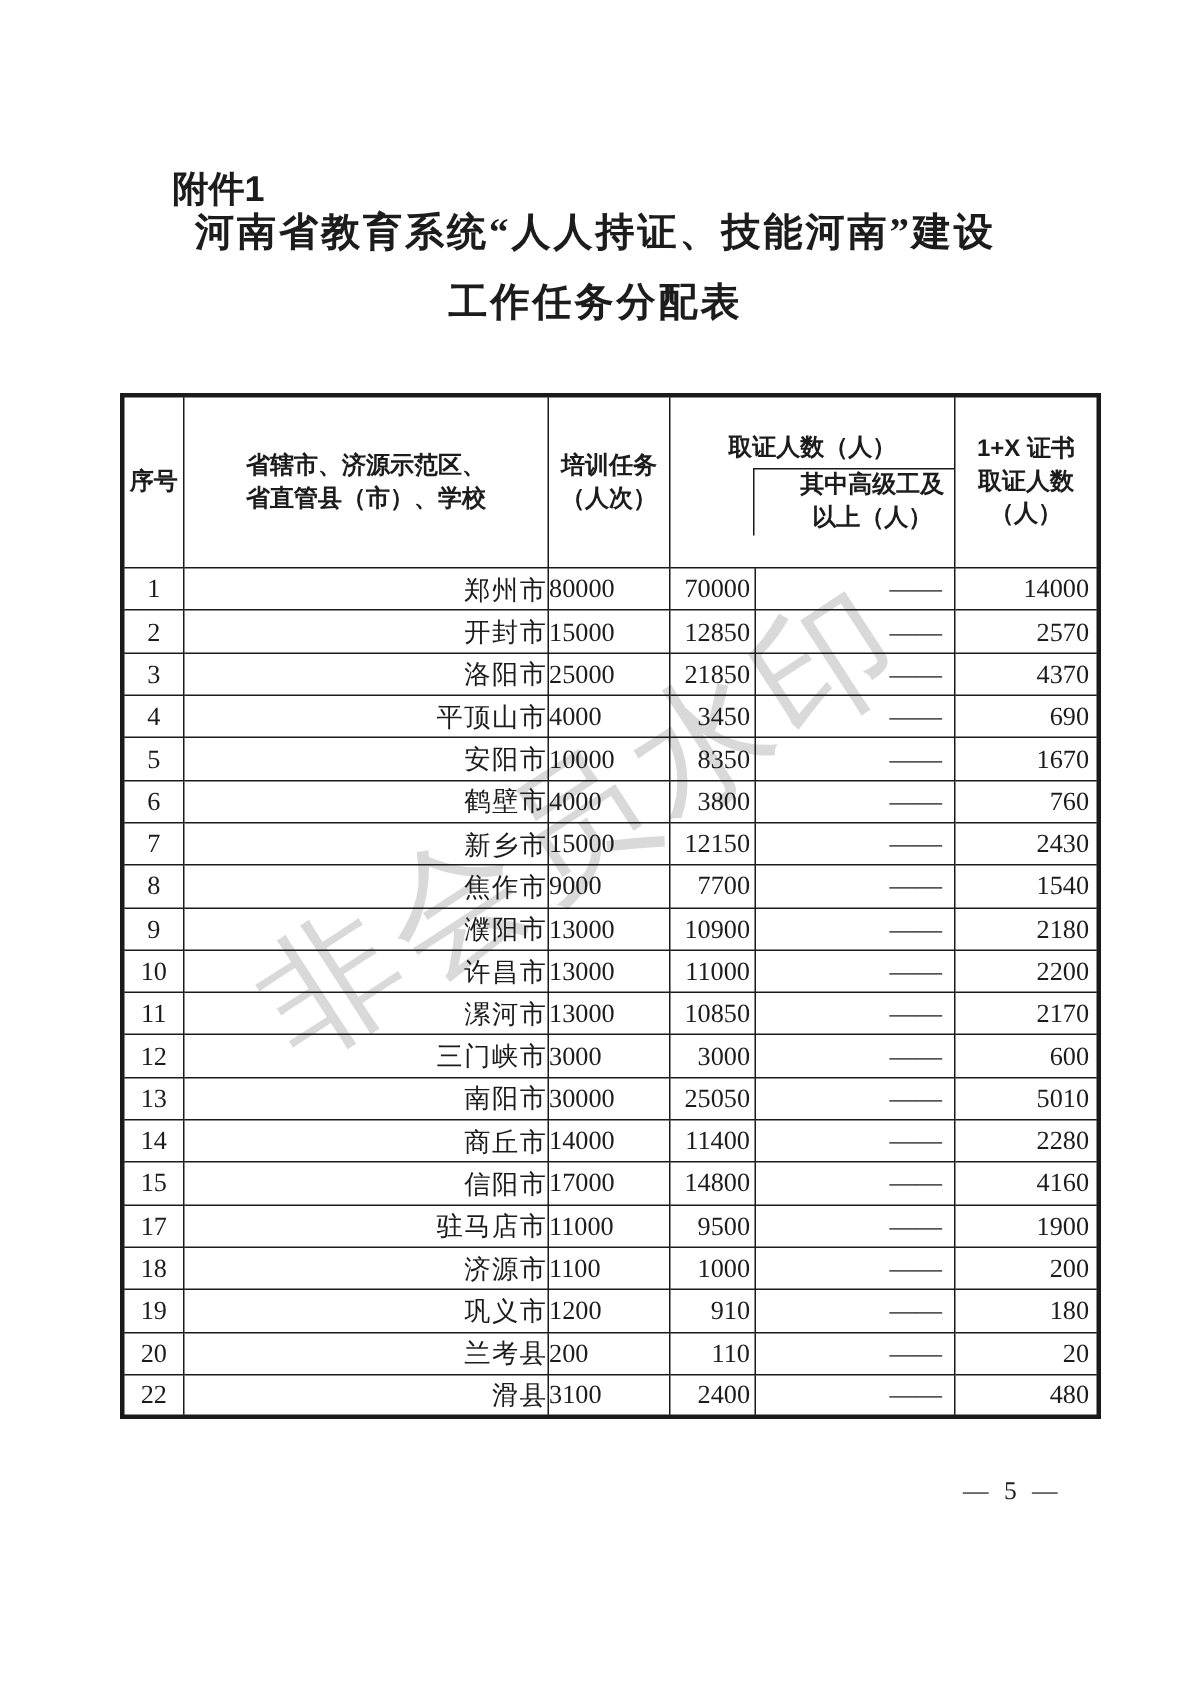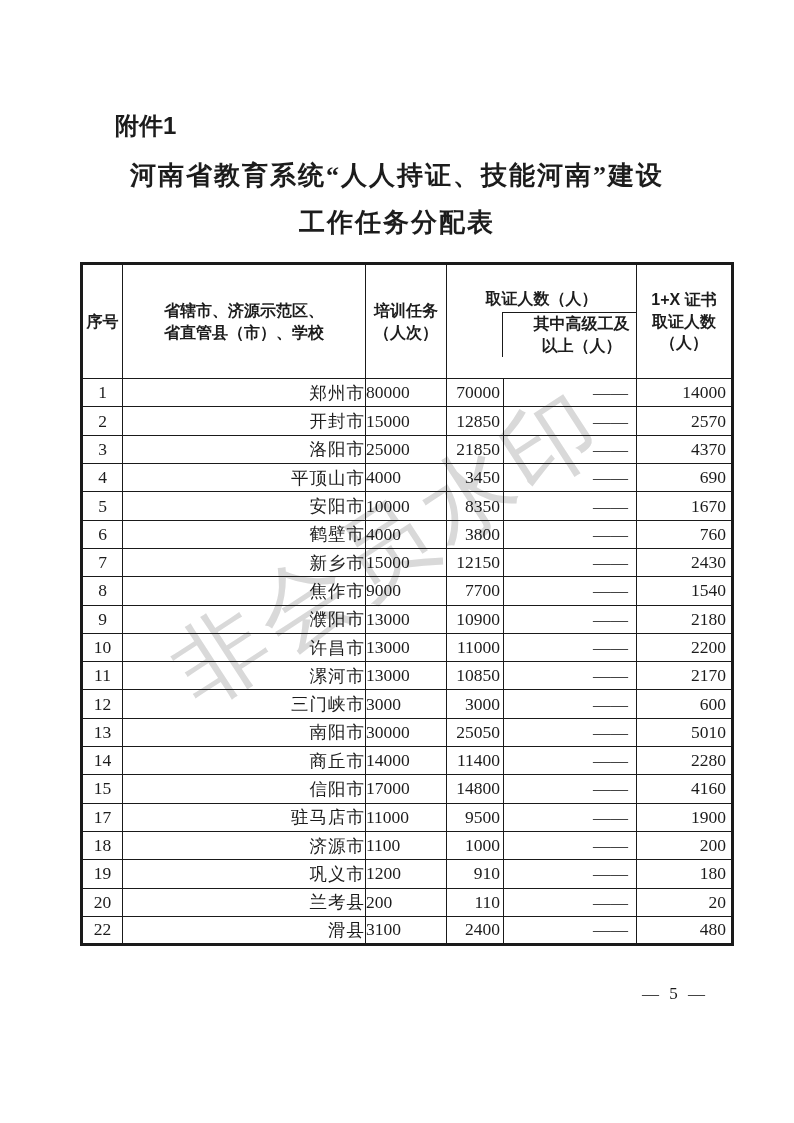--- a/index.html
+++ b/index.html
@@ -26,21 +26,21 @@
     top: 110px;
     font-family: "Liberation Sans", "DejaVu Sans", sans-serif;
     font-weight: bold;
     font-size: 24px;
     z-index: 2;
     margin-left: 19px;
   }
   .title {
     position: absolute;
     left: 0;
-    top: 152px;
+    top: 131px;
     width: 794px;
     text-align: center;
     font-weight: bold;
     font-size: 26px;
     line-height: 47px;
     letter-spacing: 2px;
     z-index: 2;
   }
   .watermark {
     position: absolute;

